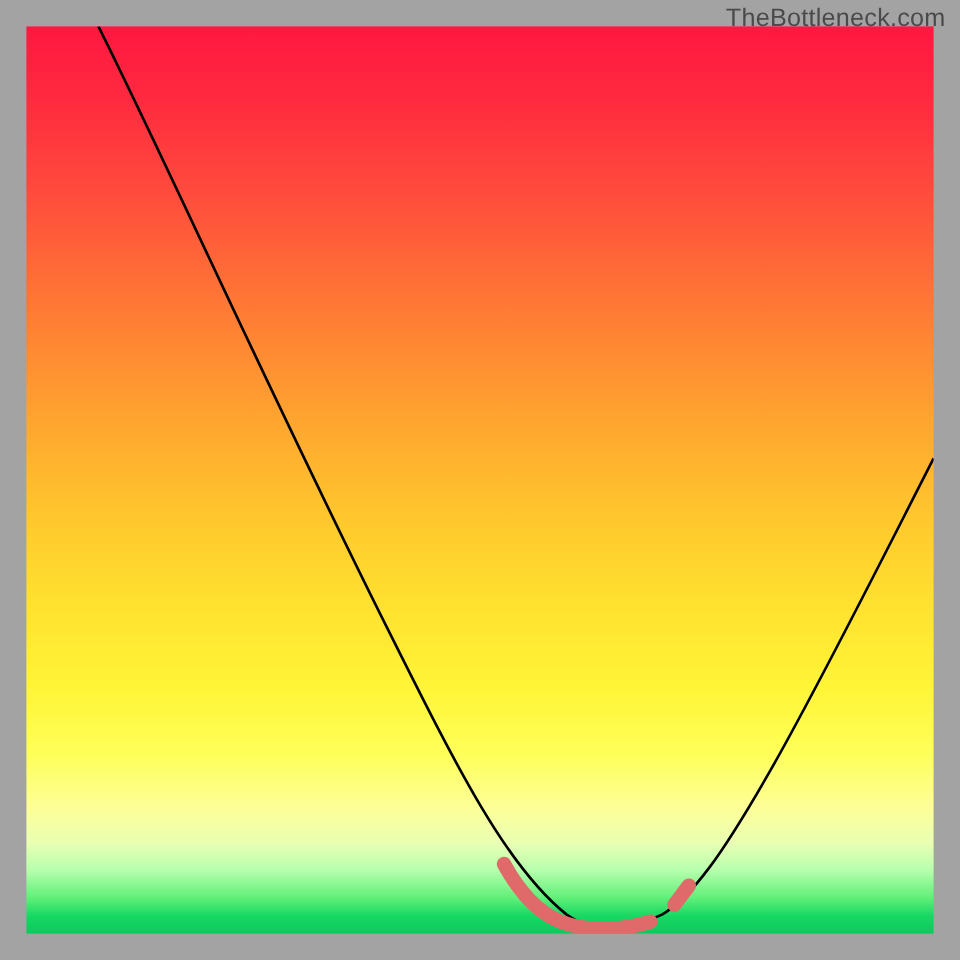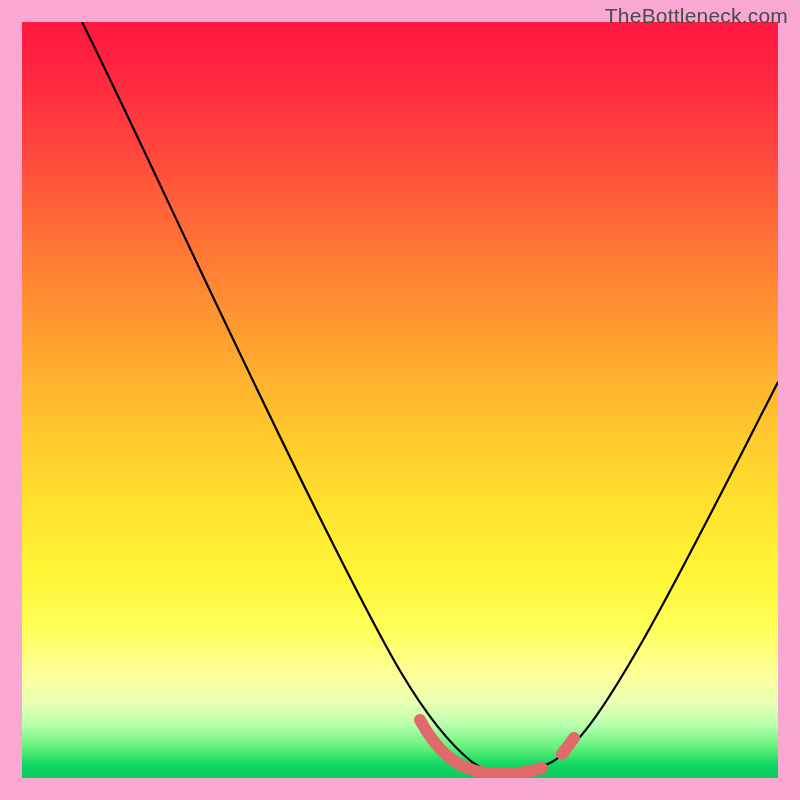--- a/index.html
+++ b/index.html
@@ -8,21 +8,21 @@
     width: 800px;
     height: 800px;
     background: #000;
     overflow: hidden;
     font-family: Arial, Helvetica, sans-serif;
   }
   .frame {
     position: relative;
     width: 800px;
     height: 800px;
-    background: #f9a8d4;
+    background: #a3a3a3;
   }
   .plot-area {
     position: absolute;
     left: 22px;
     top: 22px;
     width: 756px;
     height: 756px;
     background: linear-gradient(to bottom,
       #ff1740 0%,
       #ff2a3f 8%,

